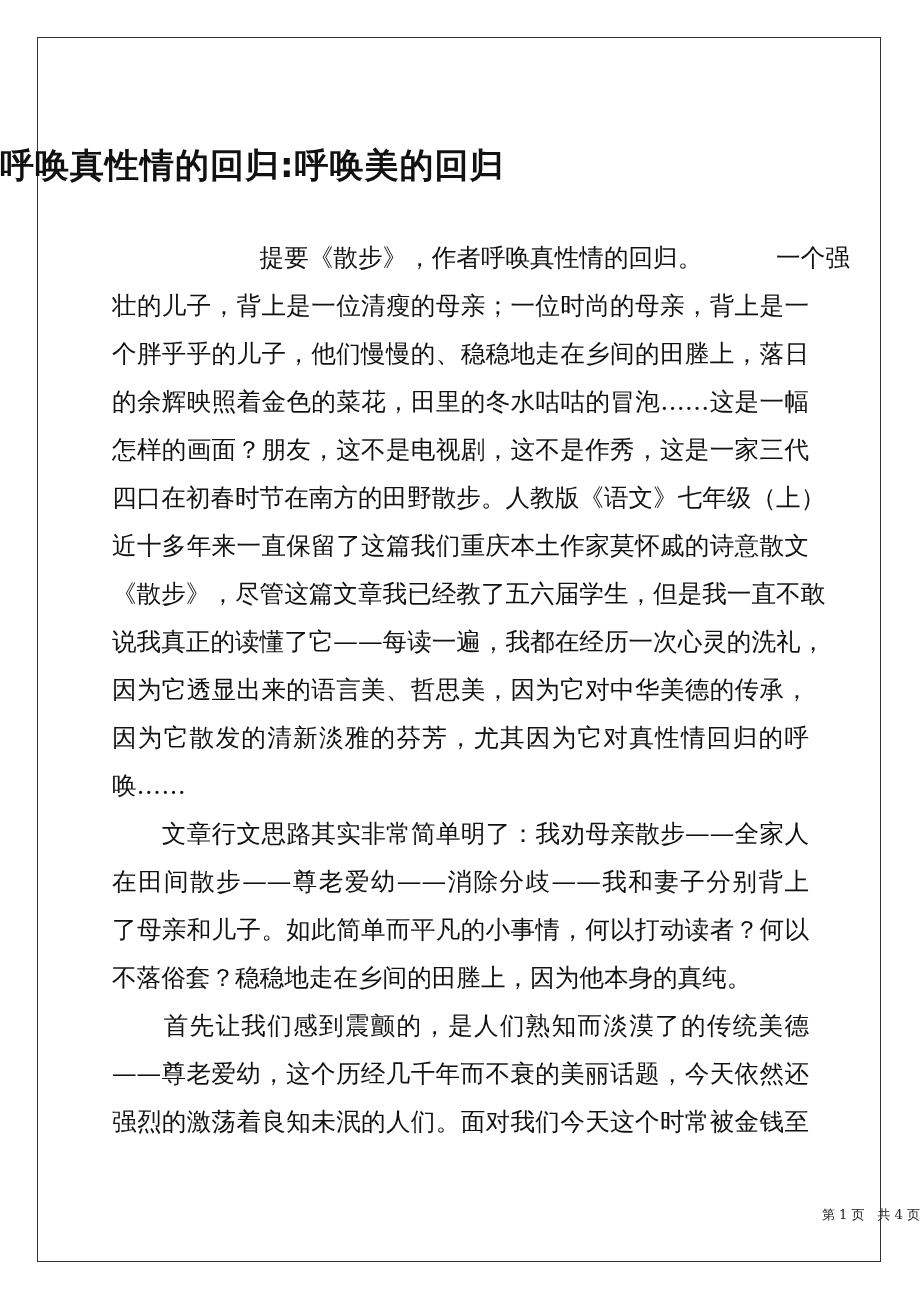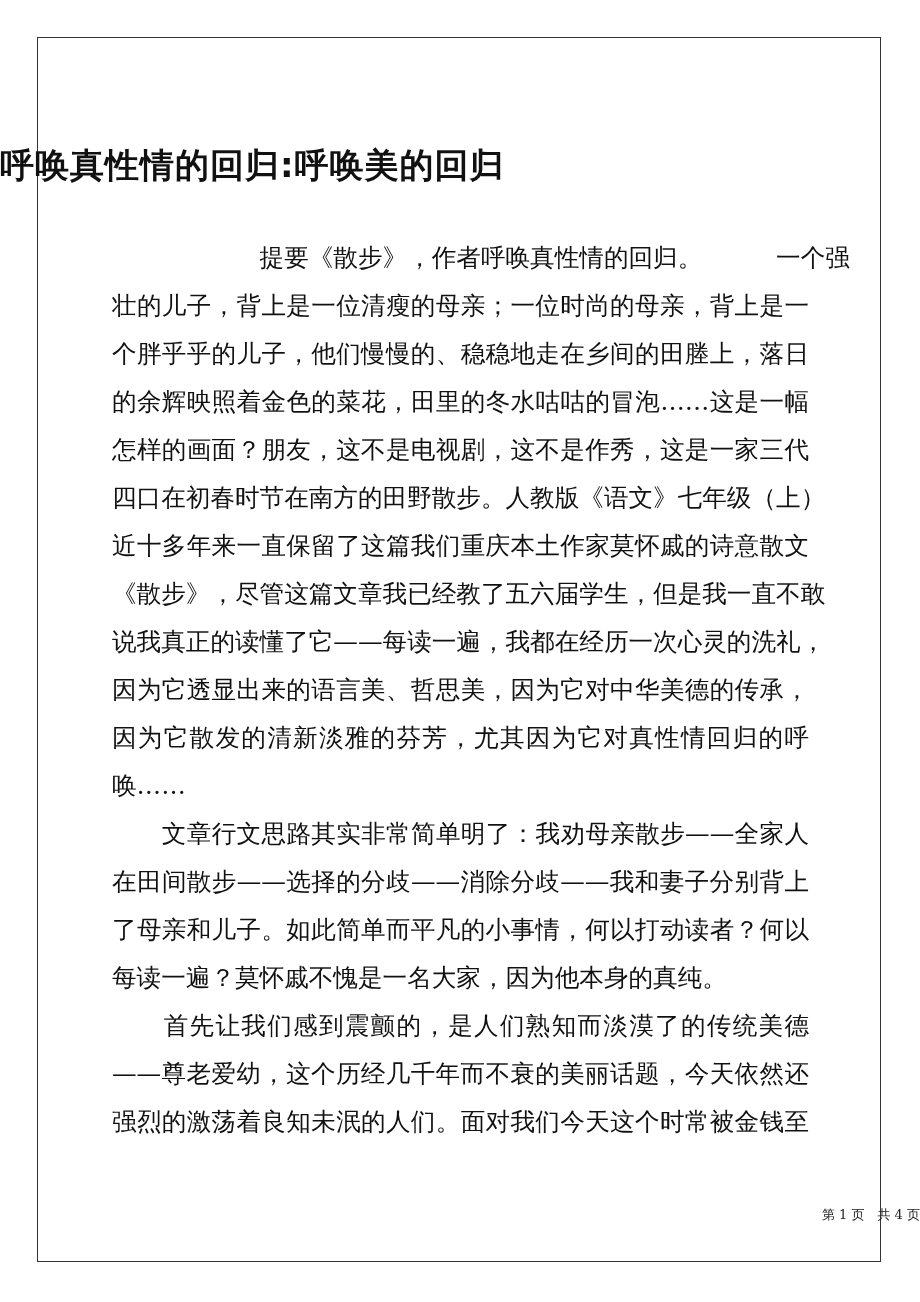--- a/index.html
+++ b/index.html
@@ -34,23 +34,23 @@
     <span class="line">四口在初春时节在南方的田野散步。人教版《语文》七年级（上）</span>
     <span class="line">近十多年来一直保留了这篇我们重庆本土作家莫怀戚的诗意散文</span>
     <span class="line">《散步》，尽管这篇文章我已经教了五六届学生，但是我一直不敢</span>
     <span class="line">说我真正的读懂了它——每读一遍，我都在经历一次心灵的洗礼，</span>
     <span class="line">因为它透显出来的语言美、哲思美，因为它对中华美德的传承，</span>
     <span class="line">因为它散发的清新淡雅的芬芳，尤其因为它对真性情回归的呼</span>
     <span class="line last">唤……</span>
   </div>
   <div>
     <span class="line">　　文章行文思路其实非常简单明了：我劝母亲散步——全家人</span>
-    <span class="line">在田间散步——选择的分歧——消除分歧——我和妻子分别背上</span>
+    <span class="line">在田间散步——尊老爱幼——消除分歧——我和妻子分别背上</span>
     <span class="line">了母亲和儿子。如此简单而平凡的小事情，何以打动读者？何以</span>
-    <span class="line last">每读一遍？莫怀戚不愧是一名大家，因为他本身的真纯。</span>
+    <span class="line last">不落俗套？稳稳地走在乡间的田塍上，因为他本身的真纯。</span>
   </div>
   <div>
     <span class="line">　　首先让我们感到震颤的，是人们熟知而淡漠了的传统美德</span>
     <span class="line">——尊老爱幼，这个历经几千年而不衰的美丽话题，今天依然还</span>
     <span class="line">强烈的激荡着良知未泯的人们。面对我们今天这个时常被金钱至</span>
   </div>
 </div>
 
 <div class="footer">第 1 页　共 4 页</div>
 

